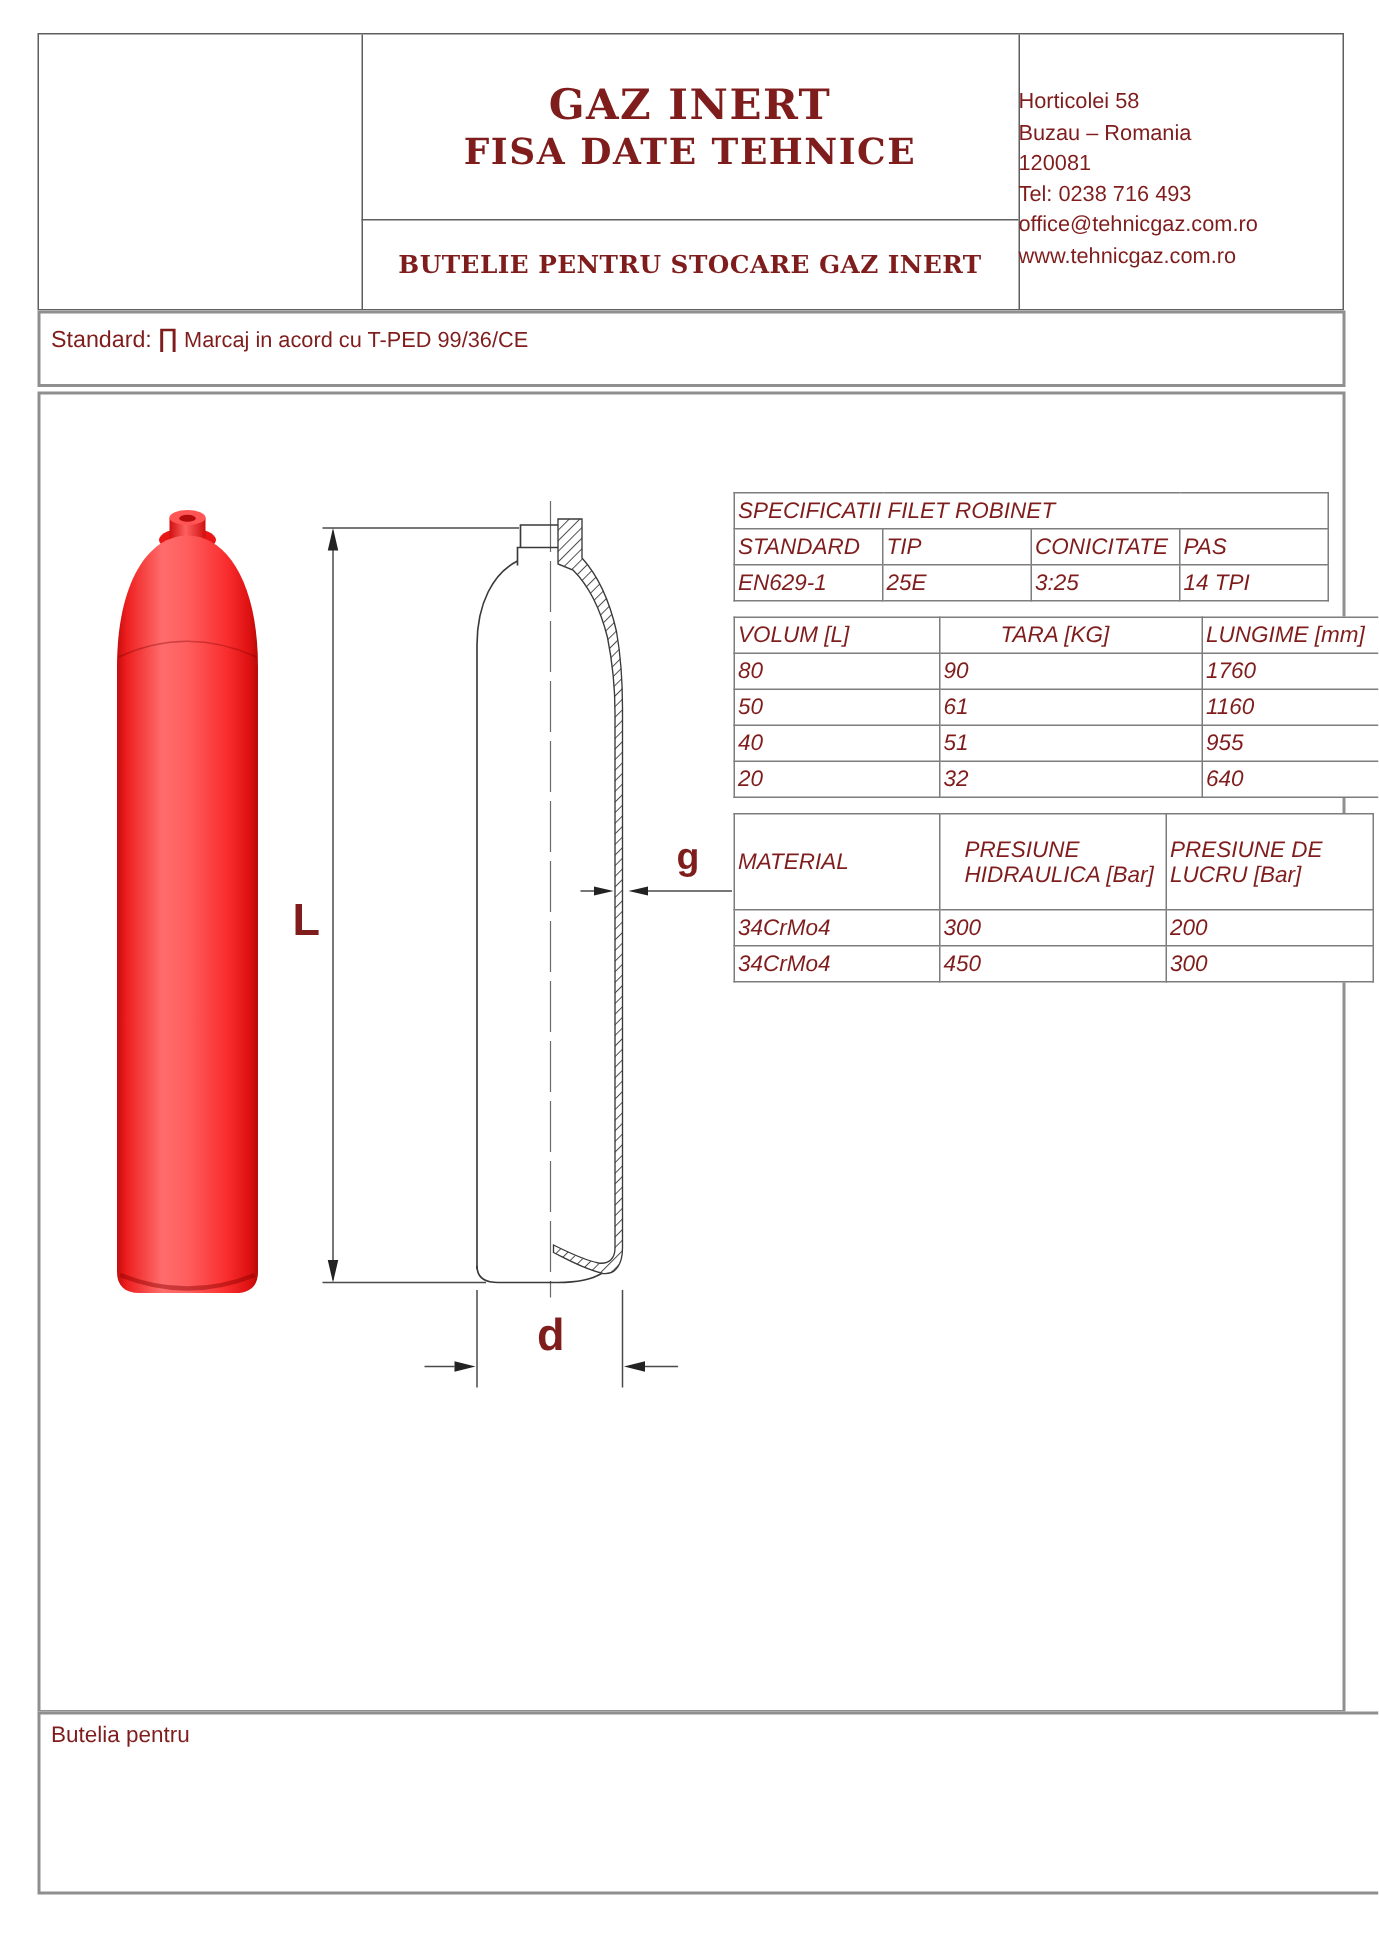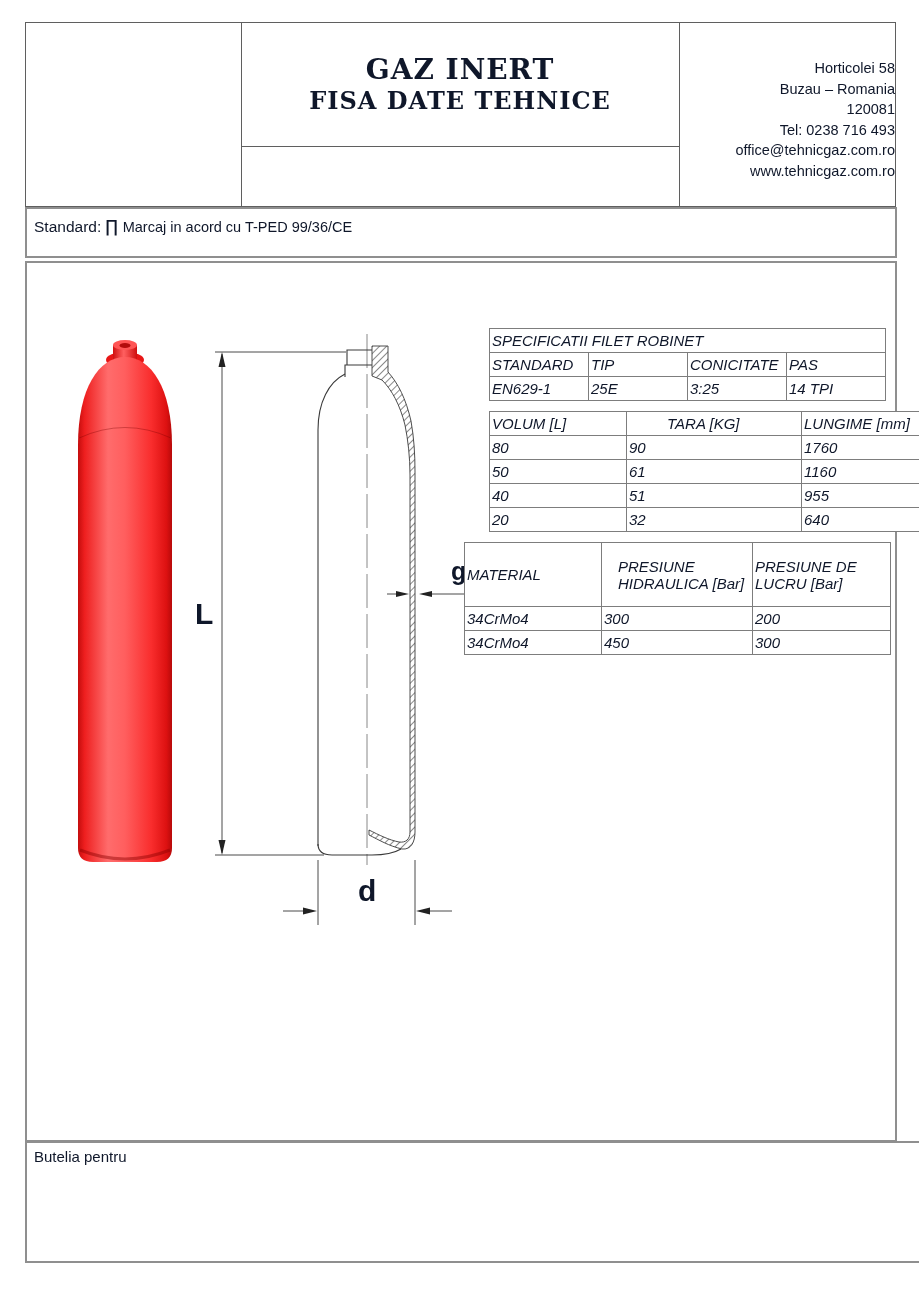--- a/index.html
+++ b/index.html
@@ -1,31 +1,31 @@
 <!DOCTYPE html>
 <html><head>
 <meta charset="utf-8">
 <style>
   html,body{margin:0;padding:0;background:#fff;}
   .sheet{position:relative;width:919px;height:1300px;background:#fff;
-         font-family:"Liberation Sans",sans-serif;color:#0f172a;overflow:hidden;}
+         font-family:"Liberation Sans",sans-serif;color:#7f1d1d;overflow:hidden;}
   .box{position:absolute;background:#fff;}
   
   .header-box{left:25px;top:22px;width:869px;height:183px;border:1.5px solid #5f5f5f;}
   .vdiv{position:absolute;top:0;bottom:0;border-left:1.5px solid #5f5f5f;}
   .hdiv{position:absolute;border-top:1.5px solid #5f5f5f;}
   .title-cell{position:absolute;left:215px;top:0;width:438px;height:123px;
               display:flex;flex-direction:column;align-items:center;justify-content:center;gap:5px;}
   .doc-title{font-family:"DejaVu Serif",serif;font-weight:800;font-size:28px;letter-spacing:1px;line-height:1;}
   .doc-title2{font-family:"DejaVu Serif",serif;font-weight:800;font-size:24px;letter-spacing:1px;line-height:1;}
   .subtitle-cell{position:absolute;left:215px;top:123px;width:438px;height:60px;
                  display:flex;align-items:center;justify-content:center;}
   .doc-subtitle{font-family:"DejaVu Serif",serif;font-weight:800;font-size:16.5px;letter-spacing:0.3px;}
   .contact-cell{position:absolute;left:653px;top:0;width:216px;height:183px;
-                display:flex;flex-direction:column;align-items:flex-end;justify-content:center;
+                display:flex;flex-direction:column;align-items:flex-start;justify-content:center;
                 padding-top:10px;box-sizing:border-box;}
   .contact-line{font-size:14.5px;line-height:20.5px;white-space:nowrap;}
   
   .standard-box{left:25px;top:207px;width:868px;height:47px;border:2px solid #8f8f8f;}
   .standard-text{position:absolute;left:7px;top:7px;font-size:15.5px;}
   .pi-sym{font-size:17px;font-family:"DejaVu Sans",sans-serif;}
   .standard-rest{font-size:14.5px;}
   
   .main-box{left:25px;top:261px;width:868px;height:877px;border:2px solid #8f8f8f;}
   .footer-box{left:25px;top:1141px;width:868px;height:118px;border:2px solid #8f8f8f;padding-left:42px;}
@@ -43,20 +43,23 @@
 <div class="sheet">
 
   <div class="box header-box">
     <div class="vdiv" style="left:215px;"></div>
     <div class="vdiv" style="left:653px;"></div>
     <div class="hdiv" style="left:215px;top:123px;width:438px;"></div>
     <div style="position:absolute;left:0;top:0;width:215px;height:183px;"></div>
     <div class="title-cell">
       <div class="doc-title">GAZ INERT</div>
       <div class="doc-title2">FISA DATE TEHNICE</div>
+    </div>
+    <div class="subtitle-cell">
+      <div class="doc-subtitle">BUTELIE PENTRU STOCARE GAZ INERT</div>
     </div>
     <div class="contact-cell">
       <div class="contact-line">Horticolei 58</div>
       <div class="contact-line">Buzau – Romania</div>
       <div class="contact-line">120081</div>
       <div class="contact-line">Tel: 0238 716 493</div>
       <div class="contact-line">office@tehnicgaz.com.ro</div>
       <div class="contact-line">www.tehnicgaz.com.ro</div>
     </div>
   </div>
@@ -190,21 +193,21 @@
         <td>955</td>
       </tr>
       <tr>
         <td>20</td>
         <td>32</td>
         <td>640</td>
       </tr>
     </tbody>
       </table>
 
-    <table class="spec" style="left:437px;top:279px;width:397px;">
+    <table class="spec" style="left:462px;top:279px;width:397px;">
       <tbody>
           <tr style="height:64px;">
         <td style="width:132px;">MATERIAL</td>
         <td style="width:132px;padding-left:16px;">PRESIUNE HIDRAULICA [Bar]</td>
         <td style="width:133px;">PRESIUNE DE LUCRU [Bar]</td>
       </tr>
       <tr>
         <td>34CrMo4</td>
         <td>300</td>
         <td>200</td>

